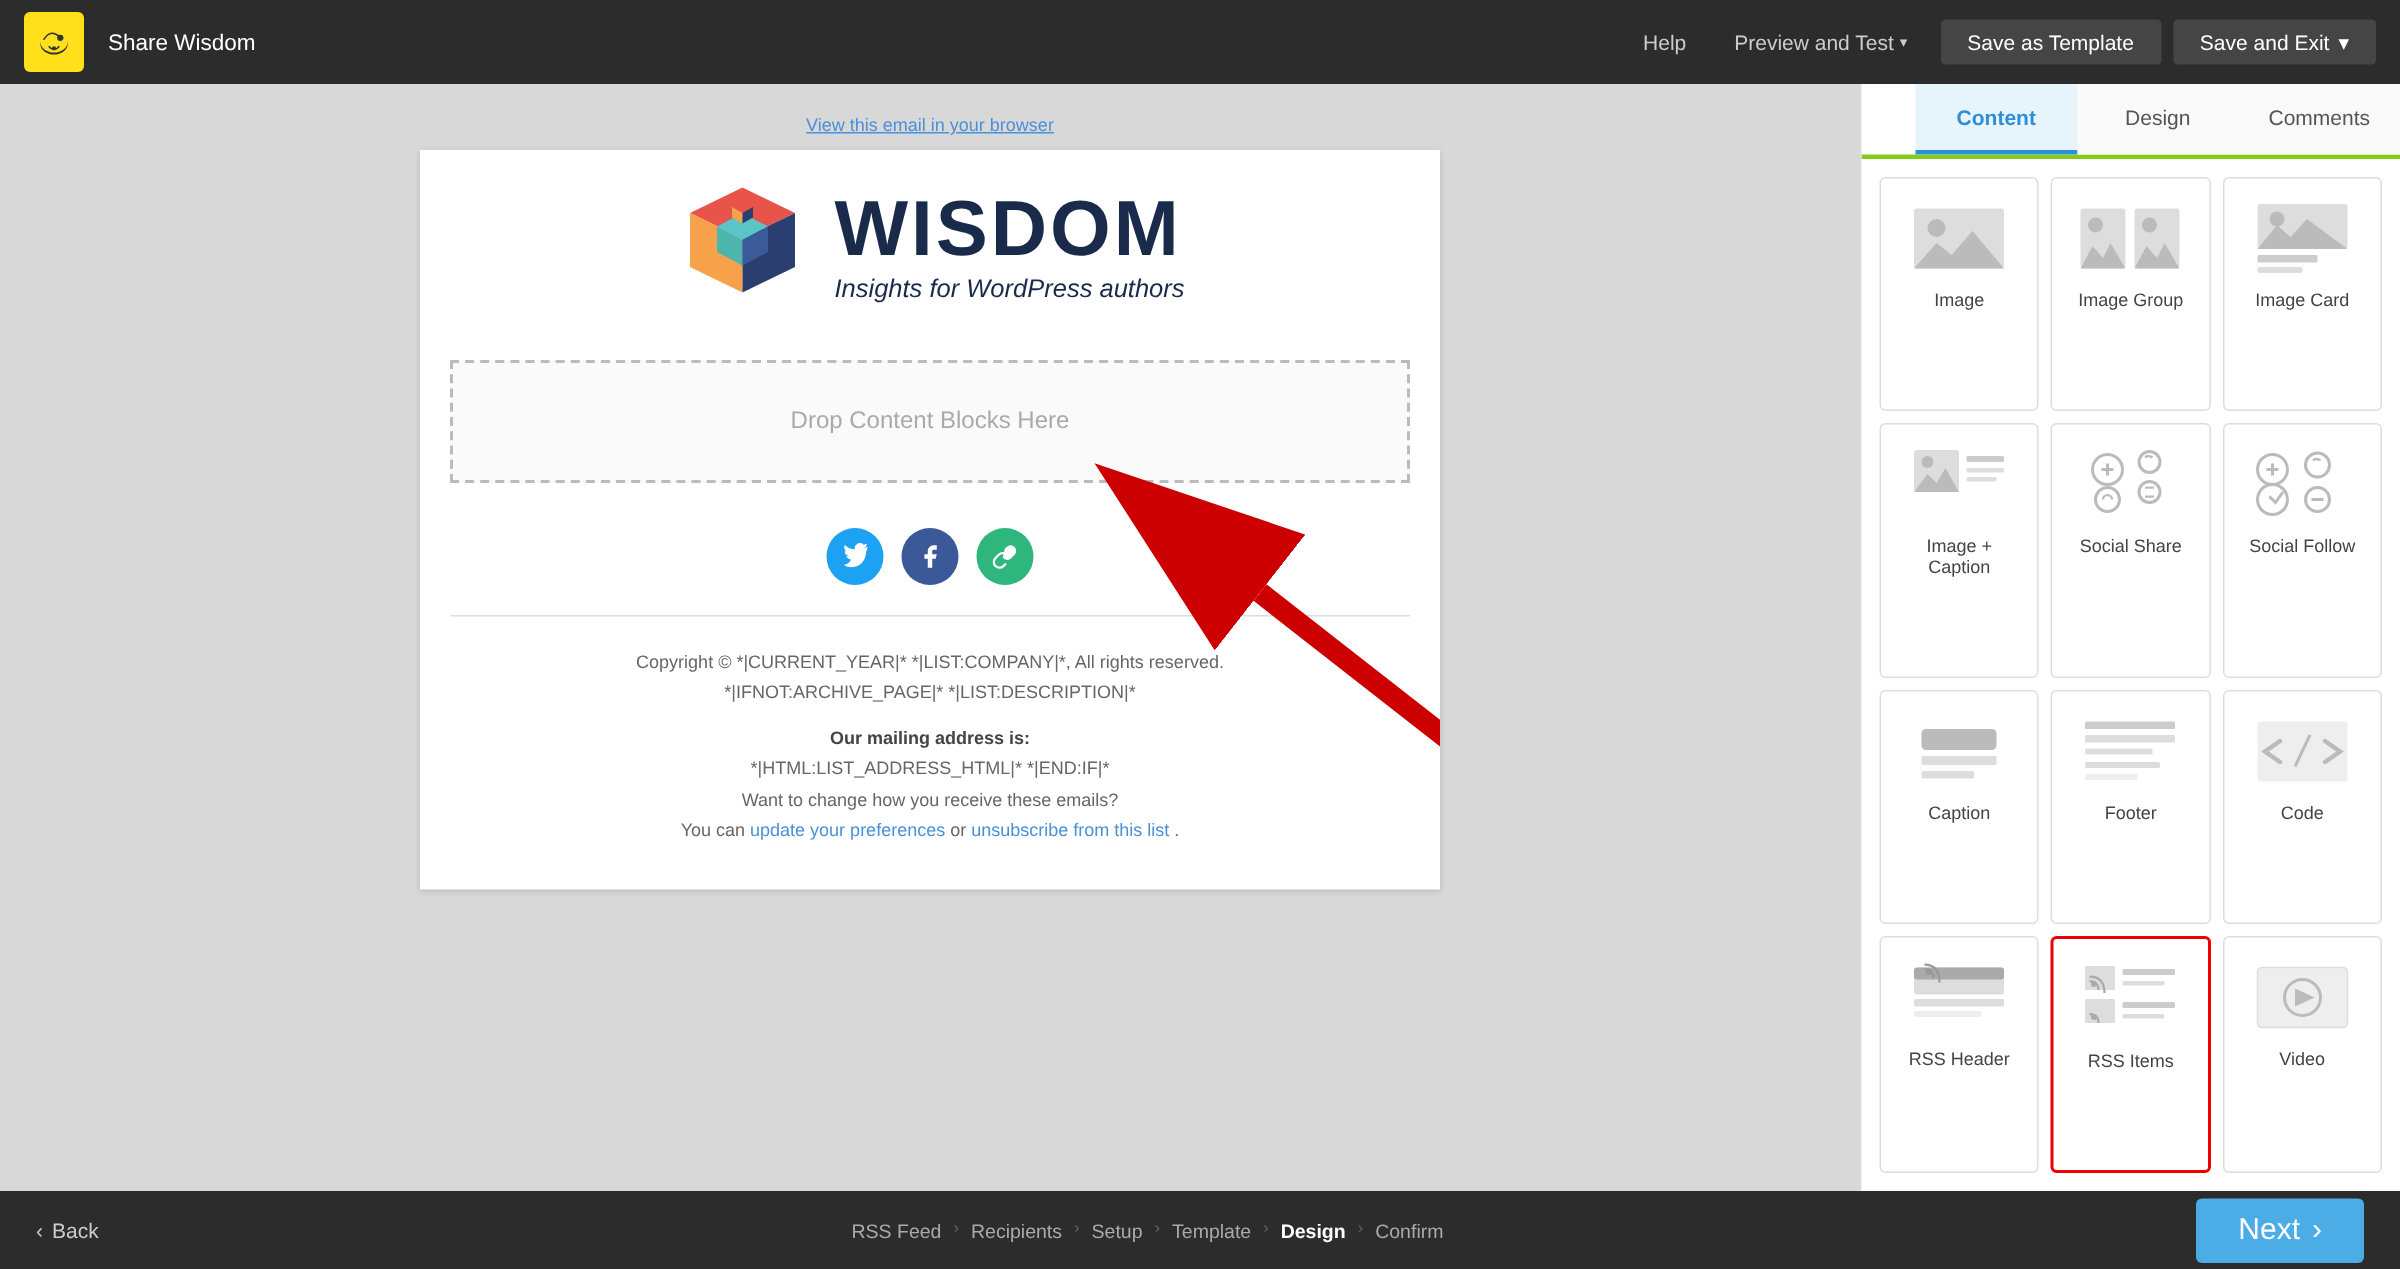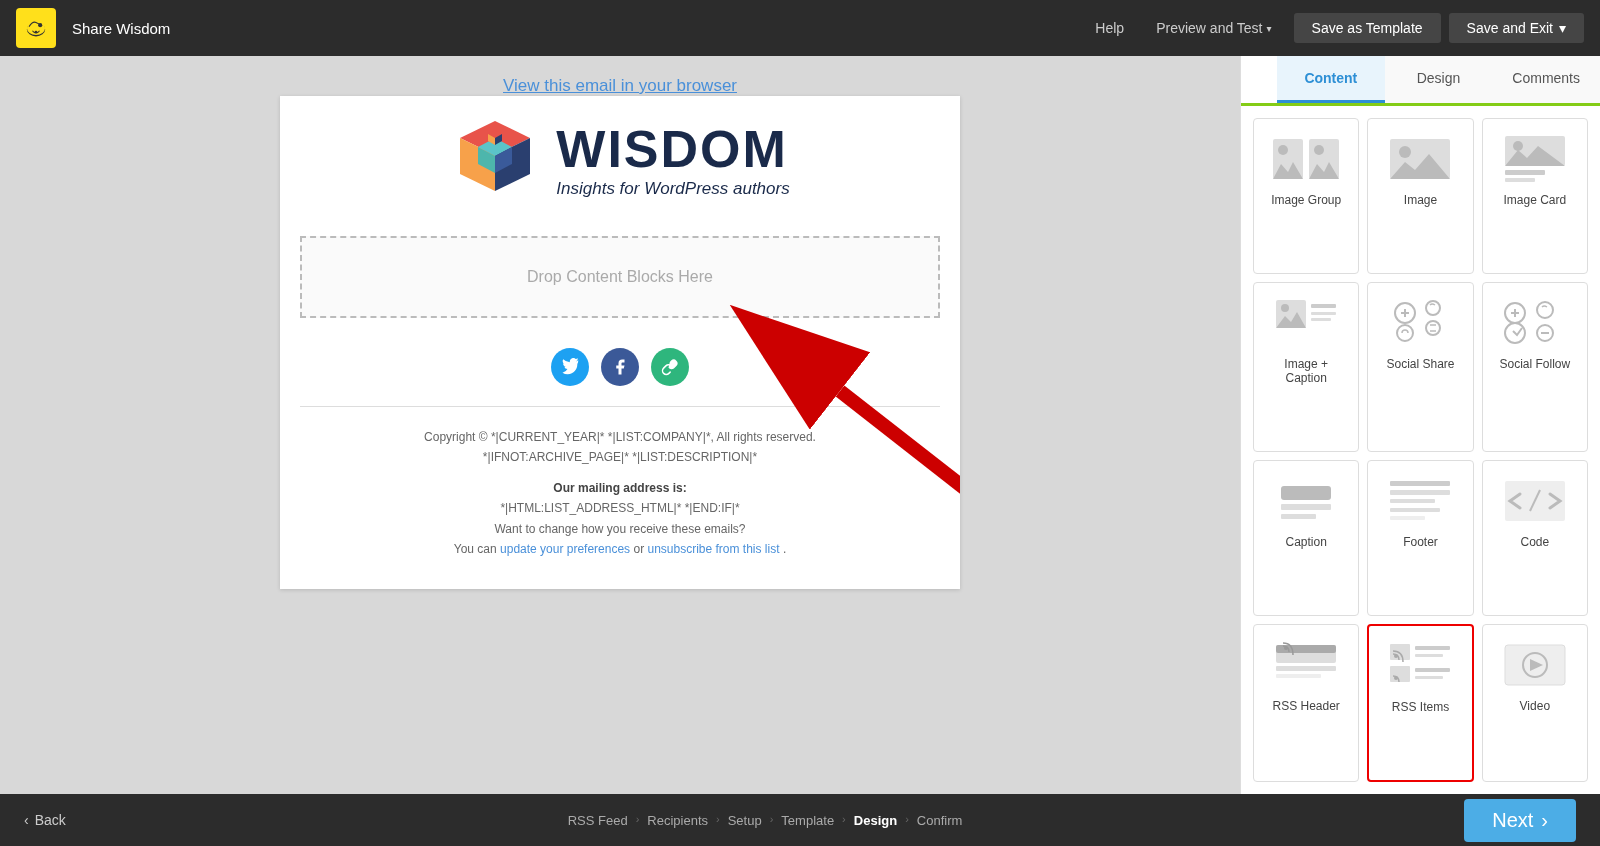--- a/index.html
+++ b/index.html
@@ -68,23 +68,24 @@
     .email-canvas {
       flex: 1;
       background: #d8d8d8;
       overflow-y: auto;
       padding: 20px;
       display: flex;
       flex-direction: column;
       align-items: center;
     }
     .view-in-browser {
-      font-size: 17px;
+      font-size: 12px;
       color: #4a90d9;
       text-decoration: underline;
+      margin-bottom: 10px;
       cursor: pointer;
     }
     .email-body {
       background: #fff;
       width: 680px;
       max-width: 100%;
       box-shadow: 0 1px 4px rgba(0,0,0,0.15);
     }
     .wisdom-logo-area {
       display: flex;
@@ -412,40 +413,40 @@
       <div class="panel-tab active">Content</div>
       <div class="panel-tab">Design</div>
       <div class="panel-tab">Comments</div>
     </div>
 
     <div class="content-blocks-grid">
 
       <div class="content-block">
         <div class="block-icon">
           <svg width="70" height="50" viewBox="0 0 70 50">
+            <rect x="5" y="5" width="60" height="40" fill="#ddd" rx="2"></rect>
+            <polygon points="5,45 20,28 30,36 44,20 65,45" fill="#bbb"></polygon>
+            <circle cx="20" cy="18" r="6" fill="#bbb"></circle>
+          </svg>
+        </div>
+        <span class="block-label">Image</span>
+      </div>
+
+      <div class="content-block">
+        <div class="block-icon">
+          <svg width="70" height="50" viewBox="0 0 70 50">
             <rect x="2" y="5" width="30" height="40" fill="#ddd" rx="2"></rect>
             <polygon points="2,45 10,30 17,38 22,28 32,45" fill="#bbb"></polygon>
             <circle cx="12" cy="16" r="5" fill="#bbb"></circle>
             <rect x="38" y="5" width="30" height="40" fill="#ddd" rx="2"></rect>
             <polygon points="38,45 46,30 53,38 58,28 68,45" fill="#bbb"></polygon>
             <circle cx="48" cy="16" r="5" fill="#bbb"></circle>
           </svg>
         </div>
         <span class="block-label">Image Group</span>
-      </div>
-
-      <div class="content-block">
-        <div class="block-icon">
-          <svg width="70" height="50" viewBox="0 0 70 50">
-            <rect x="5" y="5" width="60" height="40" fill="#ddd" rx="2"></rect>
-            <polygon points="5,45 20,28 30,36 44,20 65,45" fill="#bbb"></polygon>
-            <circle cx="20" cy="18" r="6" fill="#bbb"></circle>
-          </svg>
-        </div>
-        <span class="block-label">Image</span>
       </div>
 
       <div class="content-block">
         <div class="block-icon">
           <svg width="70" height="50" viewBox="0 0 70 50">
             <rect x="5" y="2" width="60" height="30" fill="#ddd" rx="2"></rect>
             <polygon points="5,32 18,16 27,24 38,12 65,32" fill="#bbb"></polygon>
             <circle cx="18" cy="12" r="5" fill="#bbb"></circle>
             <rect x="5" y="36" width="40" height="5" fill="#ccc" rx="1"></rect>
             <rect x="5" y="44" width="30" height="4" fill="#ddd" rx="1"></rect>

